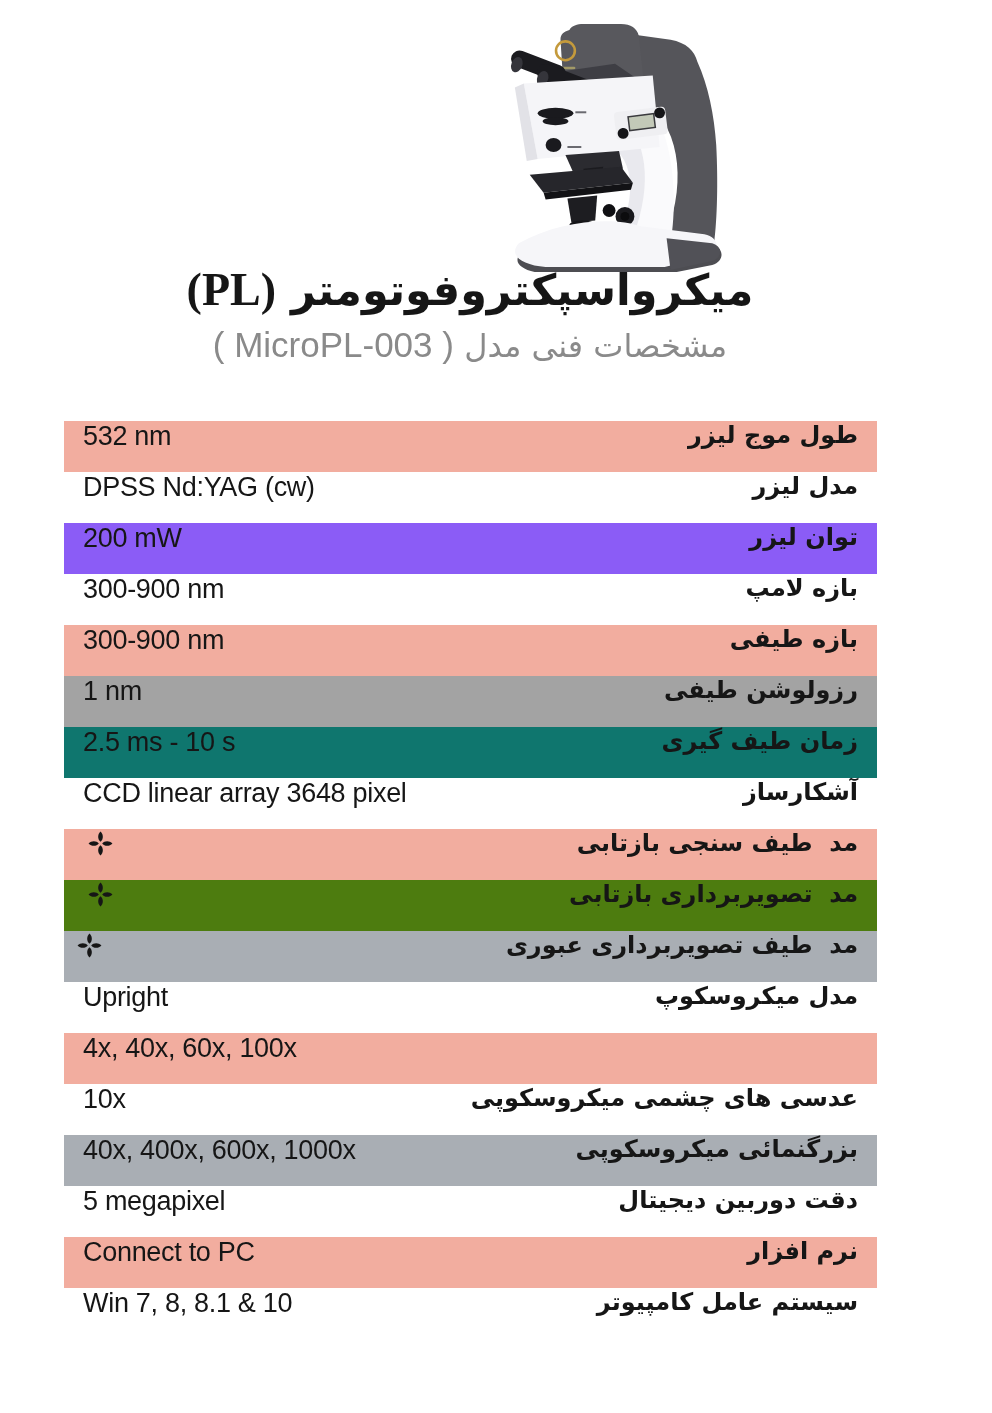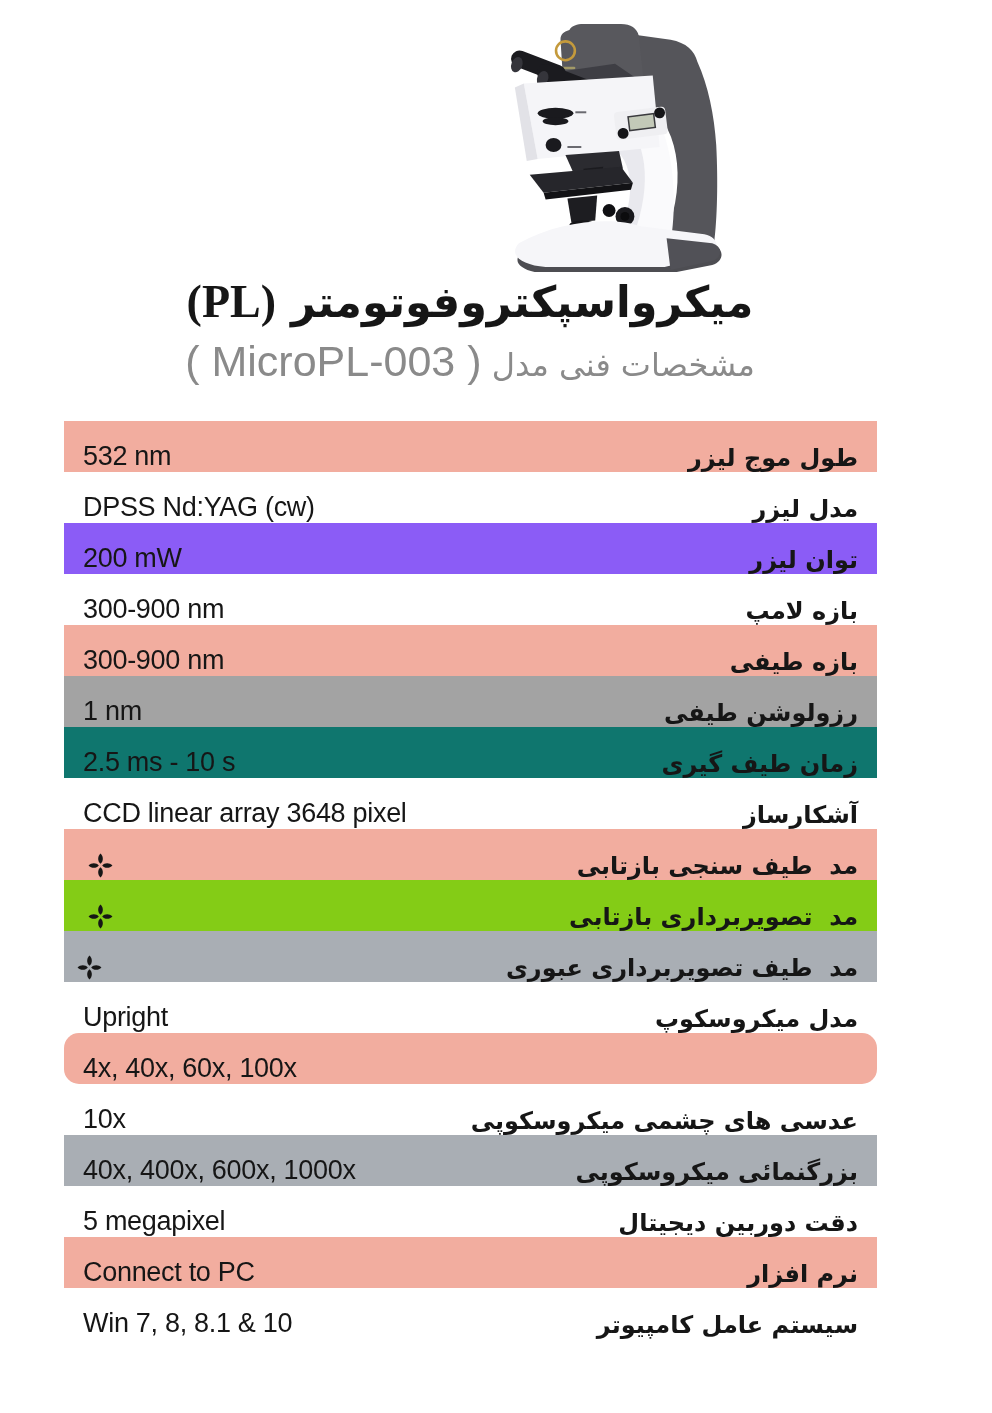--- a/index.html
+++ b/index.html
@@ -12,21 +12,21 @@
   }
   
   .scope{
     position:absolute;
     left:502px;top:24px;
     width:236px;height:248px;
   }
   
   .title-block{
     position:absolute;
-    top:276px;left:0;
+    top:264px;left:0;
     width:940px;
     text-align:center;
   }
   .main-title{
     margin:0;
     font-size:43px;
     font-weight:700;
     color:#161616;
     letter-spacing:0;
     line-height:1.15;
@@ -38,32 +38,32 @@
     font-size:46px;
   }
   .sub-title{
     margin-top:8px;
     font-size:32px;
     color:#8a8a8a;
     font-family:"DejaVu Sans", sans-serif;
   }
   .sub-title .latin{
     font-family:"Liberation Sans", sans-serif;
-    font-size:43px;
+    font-size:35px;
   }
   
   .spec-table{
     position:absolute;
     left:64px;top:421px;
     width:813px;
   }
   .row{
     height:51px;
     display:flex;
-    align-items:flex-end;
+    align-items:flex-start;
     justify-content:space-between;
     box-sizing:border-box;
     padding:0 19px;
     background:#ffffff;
   }
   .cell{white-space:pre;}
   .cell.value{
     font-family:"Liberation Sans","DejaVu Sans",sans-serif;
     font-size:27px;
     color:#161616;
@@ -189,21 +189,21 @@
       </div>
       <div class="row" style="background: rgb(242, 173, 159);">
         <div class="cell value"><svg viewBox="0 0 24 24" class="petal-icon">
             <path d="M12,10.6C9.6,8.8 9.3,4.6 12,2.1C14.7,4.6 14.4,8.8 12,10.6Z" fill="#161616"></path>
             <path d="M12,10.6C9.6,8.8 9.3,4.6 12,2.1C14.7,4.6 14.4,8.8 12,10.6Z" fill="#161616" transform="rotate(90 12 12)"></path>
             <path d="M12,10.6C9.6,8.8 9.3,4.6 12,2.1C14.7,4.6 14.4,8.8 12,10.6Z" fill="#161616" transform="rotate(180 12 12)"></path>
             <path d="M12,10.6C9.6,8.8 9.3,4.6 12,2.1C14.7,4.6 14.4,8.8 12,10.6Z" fill="#161616" transform="rotate(270 12 12)"></path>
           </svg></div>
         <div class="cell label" dir="rtl">مد  طیف سنجی بازتابی</div>
       </div>
-      <div class="row" style="background: #84cc16;">
+      <div class="row" style="background: #4d7c0f;">
         <div class="cell value"><svg viewBox="0 0 24 24" class="petal-icon">
             <path d="M12,10.6C9.6,8.8 9.3,4.6 12,2.1C14.7,4.6 14.4,8.8 12,10.6Z" fill="#161616"></path>
             <path d="M12,10.6C9.6,8.8 9.3,4.6 12,2.1C14.7,4.6 14.4,8.8 12,10.6Z" fill="#161616" transform="rotate(90 12 12)"></path>
             <path d="M12,10.6C9.6,8.8 9.3,4.6 12,2.1C14.7,4.6 14.4,8.8 12,10.6Z" fill="#161616" transform="rotate(180 12 12)"></path>
             <path d="M12,10.6C9.6,8.8 9.3,4.6 12,2.1C14.7,4.6 14.4,8.8 12,10.6Z" fill="#161616" transform="rotate(270 12 12)"></path>
           </svg></div>
         <div class="cell label" dir="rtl">مد  تصویربرداری بازتابی</div>
       </div>
       <div class="row" style="background: rgb(169, 174, 180); padding-left: 8px;">
         <div class="cell value"><svg viewBox="0 0 24 24" class="petal-icon">
@@ -211,21 +211,21 @@
             <path d="M12,10.6C9.6,8.8 9.3,4.6 12,2.1C14.7,4.6 14.4,8.8 12,10.6Z" fill="#161616" transform="rotate(90 12 12)"></path>
             <path d="M12,10.6C9.6,8.8 9.3,4.6 12,2.1C14.7,4.6 14.4,8.8 12,10.6Z" fill="#161616" transform="rotate(180 12 12)"></path>
             <path d="M12,10.6C9.6,8.8 9.3,4.6 12,2.1C14.7,4.6 14.4,8.8 12,10.6Z" fill="#161616" transform="rotate(270 12 12)"></path>
           </svg></div>
         <div class="cell label" dir="rtl">مد  طیف تصویربرداری عبوری</div>
       </div>
       <div class="row" style="background: rgb(255, 255, 255);">
         <div class="cell value">Upright</div>
         <div class="cell label" dir="rtl">مدل میکروسکوپ</div>
       </div>
-      <div class="row" style="background: rgb(242, 173, 159); border-radius: 15px;">
+      <div class="row" style="background: rgb(242, 173, 159);">
         <div class="cell value">4x, 40x, 60x, 100x</div>
       </div>
       <div class="row" style="background: rgb(255, 255, 255);">
         <div class="cell value">10x</div>
         <div class="cell label" dir="rtl">عدسی های چشمی میکروسکوپی</div>
       </div>
       <div class="row" style="background: rgb(169, 174, 180);">
         <div class="cell value">40x, 400x, 600x, 1000x</div>
         <div class="cell label" dir="rtl">بزرگنمائی میکروسکوپی</div>
       </div>

